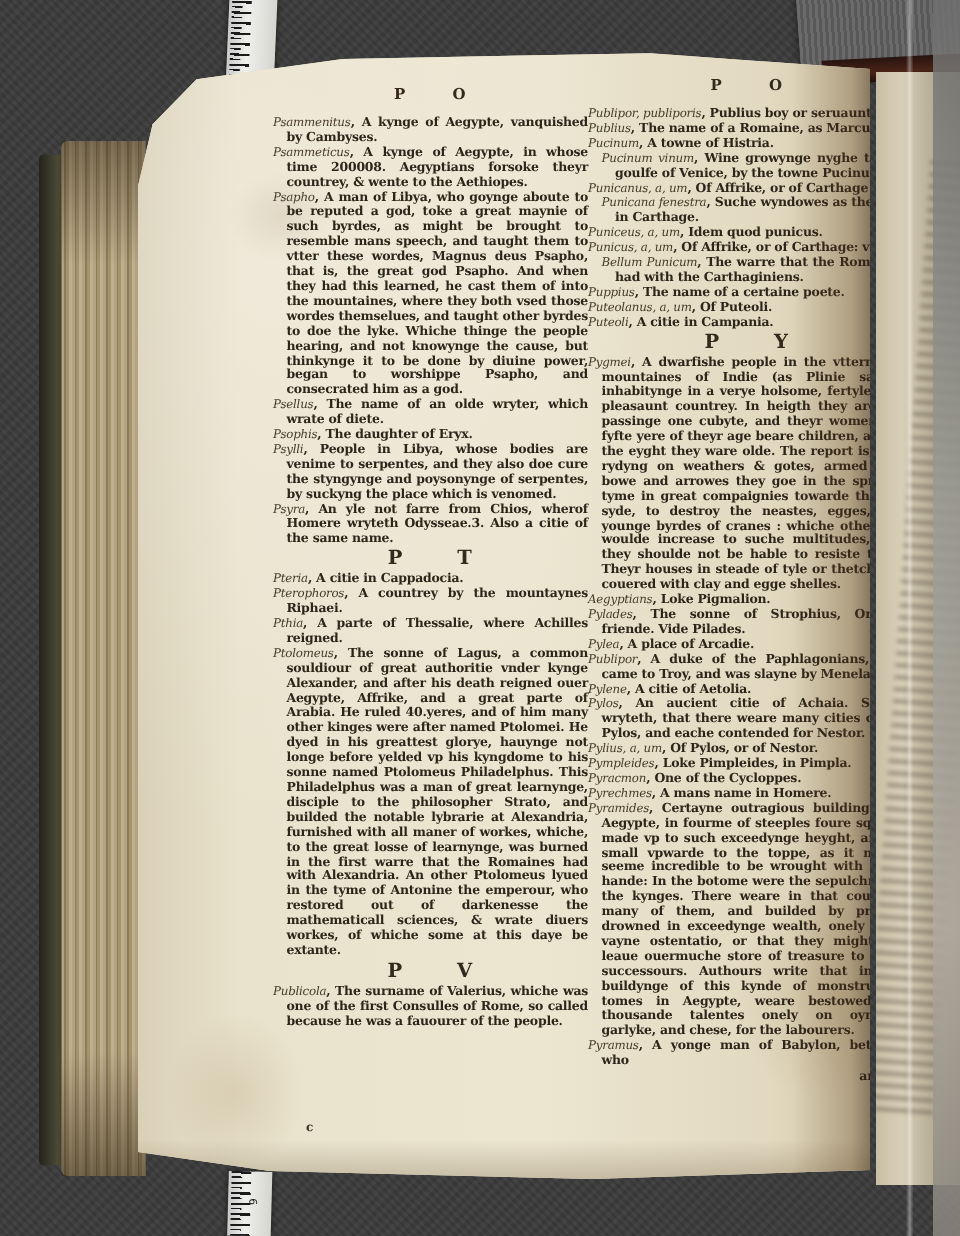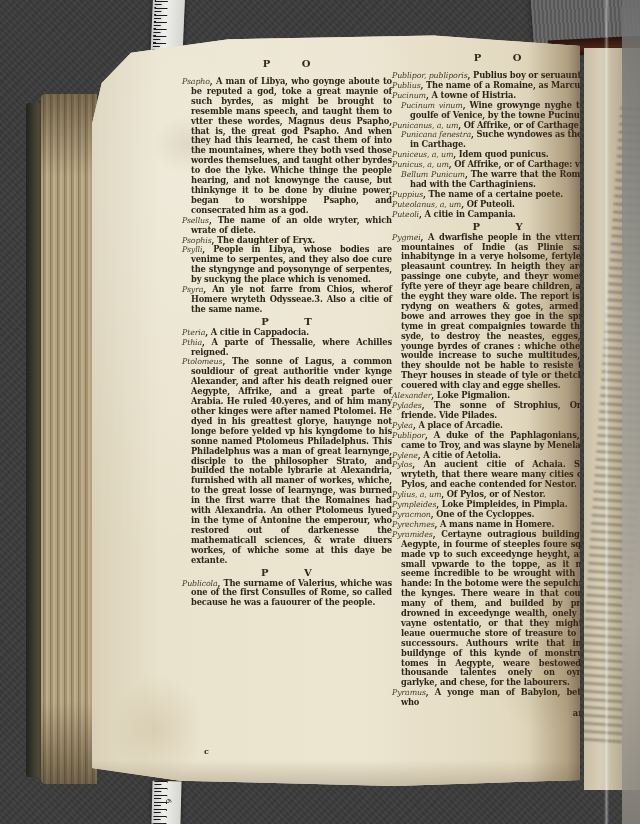--- a/index.html
+++ b/index.html
@@ -47,21 +47,21 @@
   .stain.s3{left:60px;top:80px;width:70px;height:60px;background:radial-gradient(ellipse,rgba(130,100,60,.12),rgba(130,100,60,0) 70%);}
   
   .col{position:absolute;color:#2b2318;}
   .col-left{left:90px;top:24px;width:210px;}
   .col-right{left:300px;top:18px;width:212px;}
   .running-head{text-align:center;font-size:10px;font-weight:bold;word-spacing:26px;letter-spacing:1px;margin-bottom:8px;color:#33291c;}
   .entry{margin:0;font-size:8.3px;line-height:9.9px;letter-spacing:-.15px;
     text-indent:-9px;padding-left:9px;font-weight:700;color:#2e251a;text-align:justify;}
   .entry.indent{padding-left:18px;}
   .entry .term{font-style:italic;font-weight:400;font-size:7.9px;color:#453a26;}
-  .section-head{text-align:center;font-size:10px;font-weight:bold;word-spacing:30px;letter-spacing:1px;
+  .section-head{text-align:center;font-size:13px;font-weight:bold;word-spacing:30px;letter-spacing:1px;
     margin:1px 0 1px;color:#33291c;}
   .catchword{text-align:right;font-size:8.3px;font-weight:700;line-height:10px;padding-right:14px;color:#2e251a;}
   .signature{position:absolute;left:112px;top:712px;font-size:8px;font-weight:700;color:#3a3024;}
   
   .recto{position:absolute;left:584px;top:48px;width:56px;height:742px;overflow:hidden;
     background:linear-gradient(to right,#c9bfa5,#d8cfb8 30%,#b5ab93 70%,#9a9械) ,#c5bba2;
     background:linear-gradient(to right,#c9bfa5,#d8cfb8 30%,#b5ab93 70%,#979078);}
   .recto .fake-text{position:absolute;left:14px;top:60px;width:46px;height:640px;transform:rotate(4deg);
     filter:blur(1.3px);opacity:.55;
     background:repeating-linear-gradient(to bottom,#4d4337 0 2px,transparent 2px 8px);}
@@ -92,27 +92,30 @@
   <div class="page-stack"></div>
 
   <div class="page">
     <div class="stain s1"></div>
     <div class="stain s2"></div>
     <div class="stain s3"></div>
 
     <div class="col col-left">
       <div class="running-head">P O</div>
       <div id="col-left-entries">
+          <p class="entry"><span class="term">Psammenitus</span>, <span class="def">A kynge of Aegypte, vanquished by Cambyses.</span></p>
+          <p class="entry"><span class="term">Psammeticus</span>, <span class="def">A kynge of Aegypte, in whose time 200008. Aegyptians forsoke theyr countrey, &amp; wente to the Aethiopes.</span></p>
           <p class="entry"><span class="term">Psapho</span>, <span class="def">A man of Libya, who goynge aboute to be reputed a god, toke a great maynie of such byrdes, as might be brought to resemble mans speech, and taught them to vtter these wordes, Magnus deus Psapho, that is, the great god Psapho. And when they had this learned, he cast them of into the mountaines, where they both vsed those wordes themselues, and taught other byrdes to doe the lyke. Whiche thinge the people hearing, and not knowynge the cause, but thinkynge it to be done by diuine power, began to worshippe Psapho, and consecrated him as a god.</span></p>
           <p class="entry"><span class="term">Psellus</span>, <span class="def">The name of an olde wryter, which wrate of diete.</span></p>
           <p class="entry"><span class="term">Psophis</span>, <span class="def">The daughter of Eryx.</span></p>
           <p class="entry"><span class="term">Psylli</span>, <span class="def">People in Libya, whose bodies are venime to serpentes, and they also doe cure the styngynge and poysonynge of serpentes, by suckyng the place which is venomed.</span></p>
           <p class="entry"><span class="term">Psyra</span>, <span class="def">An yle not farre from Chios, wherof Homere wryteth Odysseae.3. Also a citie of the same name.</span></p>
           <div class="section-head">P T</div>
           <p class="entry"><span class="term">Pteria</span>, <span class="def">A citie in Cappadocia.</span></p>
+          <p class="entry"><span class="term">Pterophoros</span>, <span class="def">A countrey by the mountaynes Riphaei.</span></p>
           <p class="entry"><span class="term">Pthia</span>, <span class="def">A parte of Thessalie, where Achilles reigned.</span></p>
           <p class="entry"><span class="term">Ptolomeus</span>, <span class="def">The sonne of Lagus, a common souldiour of great authoritie vnder kynge Alexander, and after his death reigned ouer Aegypte, Affrike, and a great parte of Arabia. He ruled 40.yeres, and of him many other kinges were after named Ptolomei. He dyed in his greattest glorye, hauynge not longe before yelded vp his kyngdome to his sonne named Ptolomeus Philadelphus. This Philadelphus was a man of great learnynge, disciple to the philosopher Strato, and builded the notable lybrarie at Alexandria, furnished with all maner of workes, whiche, to the great losse of learnynge, was burned in the first warre that the Romaines had with Alexandria. An other Ptolomeus lyued in the tyme of Antonine the emperour, who restored out of darkenesse the mathematicall sciences, &amp; wrate diuers workes, of whiche some at this daye be extante.</span></p>
           <div class="section-head">P V</div>
           <p class="entry"><span class="term">Publicola</span>, <span class="def">The surname of Valerius, whiche was one of the first Consulles of Rome, so called because he was a fauourer of the people.</span></p>
         </div>
     </div>
 
     <div class="col col-right">
       <div class="running-head">P O</div>
       <div id="col-right-entries">
@@ -123,21 +126,21 @@
           <p class="entry"><span class="term">Punicanus, a, um</span>, <span class="def">Of Affrike, or of Carthage : vt,</span></p>
           <p class="entry indent"><span class="term">Punicana fenestra</span>, <span class="def">Suche wyndowes as they vse in Carthage.</span></p>
           <p class="entry"><span class="term">Puniceus, a, um</span>, <span class="def">Idem quod punicus.</span></p>
           <p class="entry"><span class="term">Punicus, a, um</span>, <span class="def">Of Affrike, or of Carthage: vt,</span></p>
           <p class="entry indent"><span class="term">Bellum Punicum</span>, <span class="def">The warre that the Romaines had with the Carthaginiens.</span></p>
           <p class="entry"><span class="term">Puppius</span>, <span class="def">The name of a certaine poete.</span></p>
           <p class="entry"><span class="term">Puteolanus, a, um</span>, <span class="def">Of Puteoli.</span></p>
           <p class="entry"><span class="term">Puteoli</span>, <span class="def">A citie in Campania.</span></p>
           <div class="section-head">P Y</div>
           <p class="entry"><span class="term">Pygmei</span>, <span class="def">A dwarfishe people in the vttermoste mountaines of Indie (as Plinie saieth) inhabitynge in a verye holsome, fertyle, and pleasaunt countrey. In heigth they are not passinge one cubyte, and theyr women the fyfte yere of theyr age beare children, and in the eyght they ware olde. The report is, that rydyng on weathers &amp; gotes, armed with bowe and arrowes they goe in the sprynge tyme in great compaignies towarde the sea syde, to destroy the neastes, egges, and younge byrdes of cranes : whiche otherwise woulde increase to suche multitudes, that they shoulde not be hable to resiste them. Theyr houses in steade of tyle or thetch, are couered with clay and egge shelles.</span></p>
-          <p class="entry"><span class="term">Alexander</span>, <span class="def">Loke Pigmalion.</span></p>
+          <p class="entry"><span class="term">Aegyptians</span>, <span class="def">Loke Pigmalion.</span></p>
           <p class="entry"><span class="term">Pylades</span>, <span class="def">The sonne of Strophius, Orestes friende. Vide Pilades.</span></p>
           <p class="entry"><span class="term">Pylea</span>, <span class="def">A place of Arcadie.</span></p>
           <p class="entry"><span class="term">Publipor</span>, <span class="def">A duke of the Paphlagonians, that came to Troy, and was slayne by Menelaus.</span></p>
           <p class="entry"><span class="term">Pylene</span>, <span class="def">A citie of Aetolia.</span></p>
           <p class="entry"><span class="term">Pylos</span>, <span class="def">An aucient citie of Achaia. Strabo wryteth, that there weare many cities called Pylos, and eache contended for Nestor.</span></p>
           <p class="entry"><span class="term">Pylius, a, um</span>, <span class="def">Of Pylos, or of Nestor.</span></p>
           <p class="entry"><span class="term">Pympleides</span>, <span class="def">Loke Pimpleides, in Pimpla.</span></p>
           <p class="entry"><span class="term">Pyracmon</span>, <span class="def">One of the Cycloppes.</span></p>
           <p class="entry"><span class="term">Pyrechmes</span>, <span class="def">A mans name in Homere.</span></p>
           <p class="entry"><span class="term">Pyramides</span>, <span class="def">Certayne outragious buildinges in Aegypte, in fourme of steeples foure square, made vp to such exceedynge heyght, and so small vpwarde to the toppe, as it myght seeme incredible to be wrought with mans hande: In the botome were the sepulchres of the kynges. There weare in that countrey many of them, and builded by princes drowned in exceedynge wealth, onely for a vayne ostentatio, or that they might not leaue ouermuche store of treasure to theyr successours. Authours write that in the buildynge of this kynde of monstruouse tomes in Aegypte, weare bestowed. xv. thousande talentes onely on oynions, garlyke, and chese, for the labourers.</span></p>

